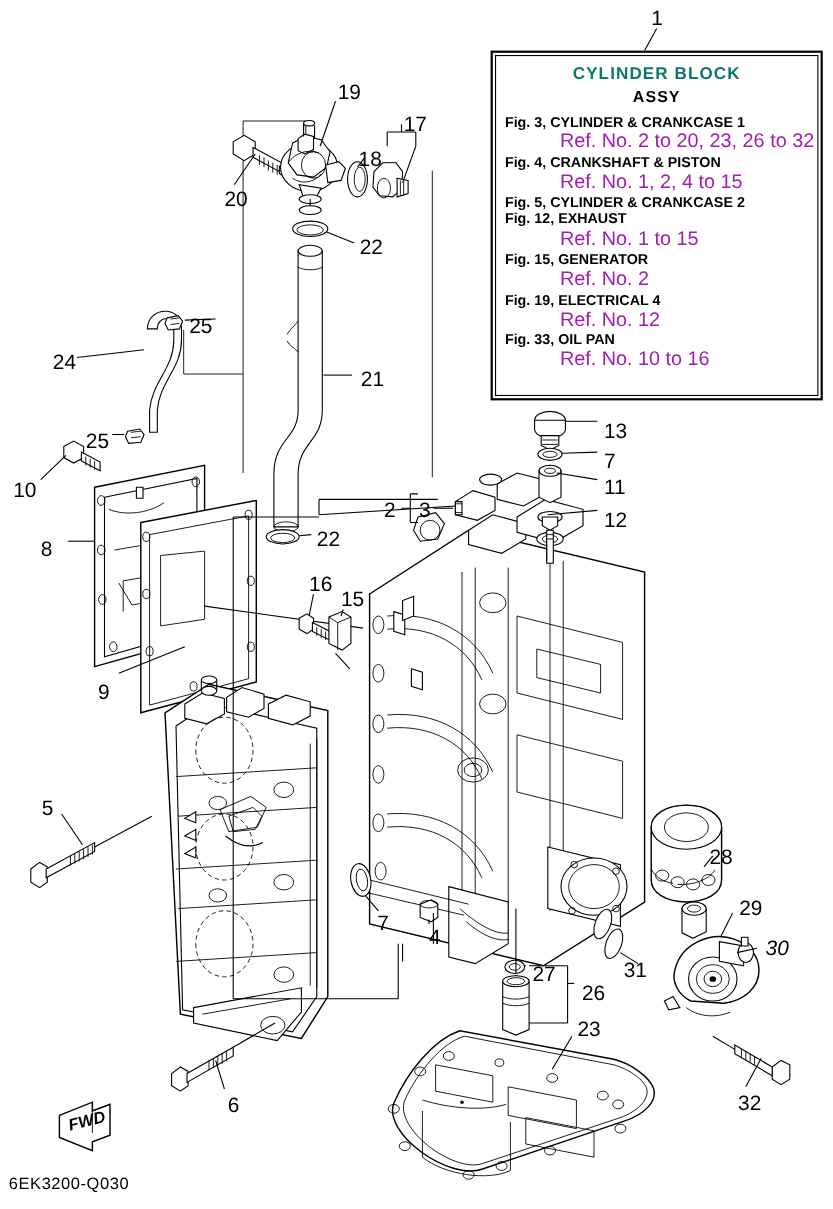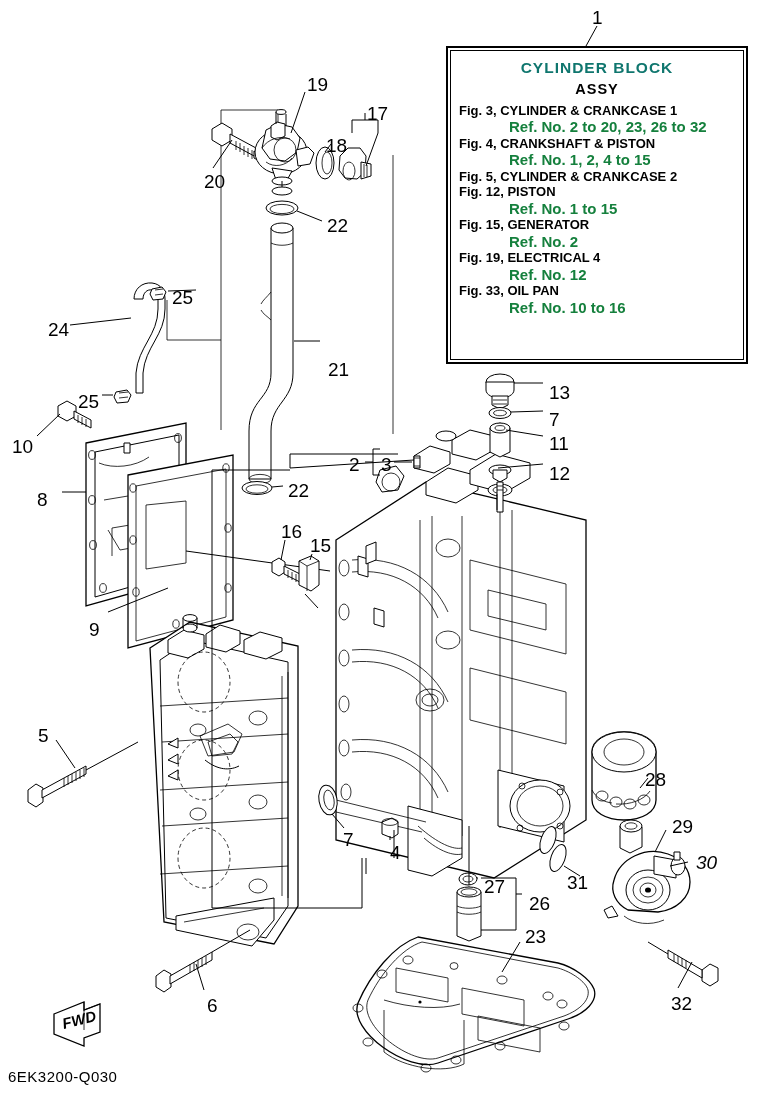--- a/index.html
+++ b/index.html
@@ -27,21 +27,21 @@
   }
   .lg-sub{
     text-align:center;font-weight:bold;font-size:14.5px;letter-spacing:1px;
     margin-bottom:6px;color:#000;
   }
   .lg-fig{
     font-weight:bold;font-size:13px;color:#000;line-height:1.18;
     white-space:nowrap;padding-left:2px;
   }
   .lg-ref{
-    font-weight:bold;font-size:15px;color:#15803d;line-height:1.18;
+    font-weight:normal;font-size:18px;color:#a21caf;line-height:1.18;
     white-space:nowrap;padding-left:52px;
   }
   
   .num{
     position:absolute;font-family:"Liberation Sans",sans-serif;
     font-size:19px;color:#000;line-height:1;white-space:nowrap;
     letter-spacing:0px;
   }
   
   #code{
@@ -476,21 +476,21 @@
       <div class="lg-sub">ASSY</div>
 
       <div class="lg-fig">Fig. 3, CYLINDER &amp; CRANKCASE 1</div>
       <div class="lg-ref">Ref. No. 2 to 20, 23, 26 to 32</div>
 
       <div class="lg-fig">Fig. 4, CRANKSHAFT &amp; PISTON</div>
       <div class="lg-ref">Ref. No. 1, 2, 4 to 15</div>
 
       <div class="lg-fig">Fig. 5, CYLINDER &amp; CRANKCASE 2</div>
 
-      <div class="lg-fig">Fig. 12, PISTON</div>
+      <div class="lg-fig">Fig. 12, EXHAUST</div>
       <div class="lg-ref">Ref. No. 1 to 15</div>
 
       <div class="lg-fig">Fig. 15, GENERATOR</div>
       <div class="lg-ref">Ref. No. 2</div>
 
       <div class="lg-fig">Fig. 19, ELECTRICAL 4</div>
       <div class="lg-ref">Ref. No. 12</div>
 
       <div class="lg-fig">Fig. 33, OIL PAN</div>
       <div class="lg-ref">Ref. No. 10 to 16</div>
@@ -511,21 +511,21 @@
       <div class="num" style="left: 549px; top: 434px;">11</div>
       <div class="num" style="left: 549px; top: 464px;">12</div>
       <div class="num" style="left: 549px; top: 383px;">13</div>
       <div class="num" style="left: 549px; top: 410px;">7</div>
       <div class="num" style="left: 310px; top: 536px;">15</div>
       <div class="num" style="left: 281px; top: 522px;">16</div>
       <div class="num" style="left: 367px; top: 104px;">17</div>
       <div class="num" style="left: 326px; top: 136px;">18</div>
       <div class="num" style="left: 307px; top: 75px;">19</div>
       <div class="num" style="left: 204px; top: 172px;">20</div>
-      <div class="num" style="left: 328px; top: 336px; margin-top: 24px;">21</div>
+      <div class="num" style="left: 328px; top: 336px;">21</div>
       <div class="num" style="left: 327px; top: 216px;">22</div>
       <div class="num" style="left: 288px; top: 481px;">22</div>
       <div class="num" style="left: 525px; top: 927px;">23</div>
       <div class="num" style="left: 48px; top: 320px;">24</div>
       <div class="num" style="left: 172px; top: 288px;">25</div>
       <div class="num" style="left: 78px; top: 392px;">25</div>
       <div class="num" style="left: 529px; top: 894px;">26</div>
       <div class="num" style="left: 484px; top: 877px;">27</div>
       <div class="num" style="left: 645px; top: 770px;">28</div>
       <div class="num" style="left: 672px; top: 817px;">29</div>

